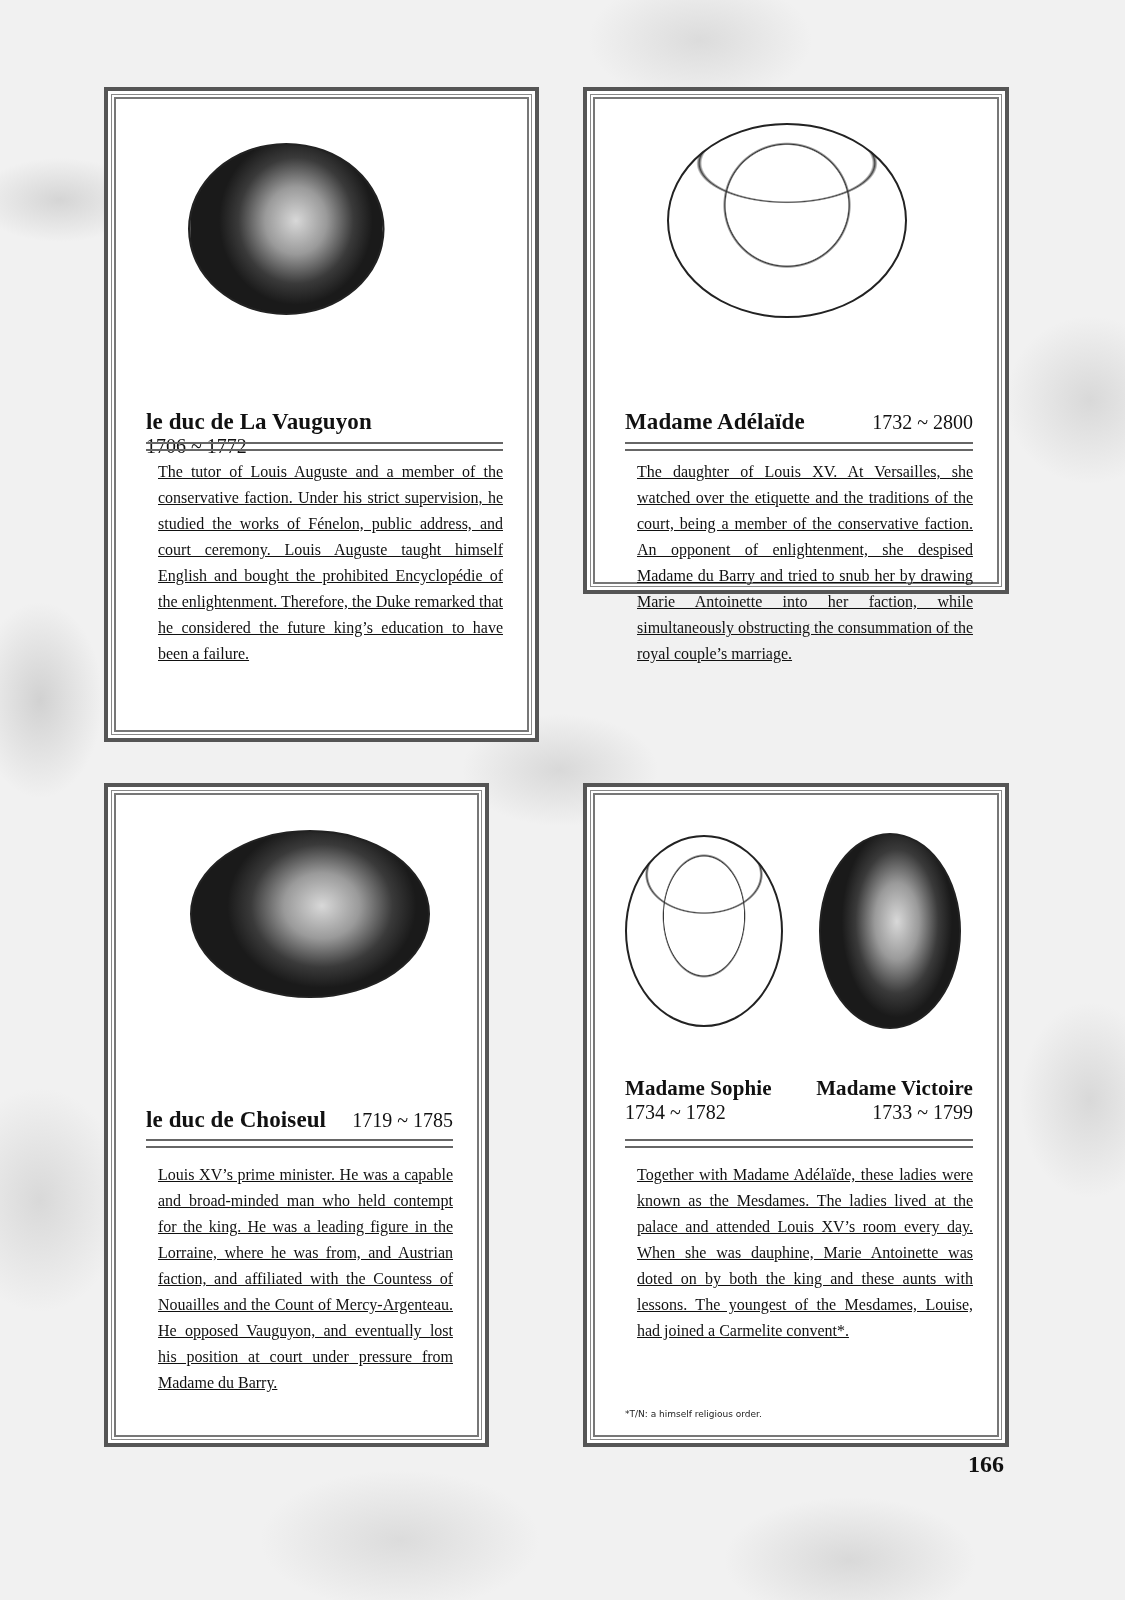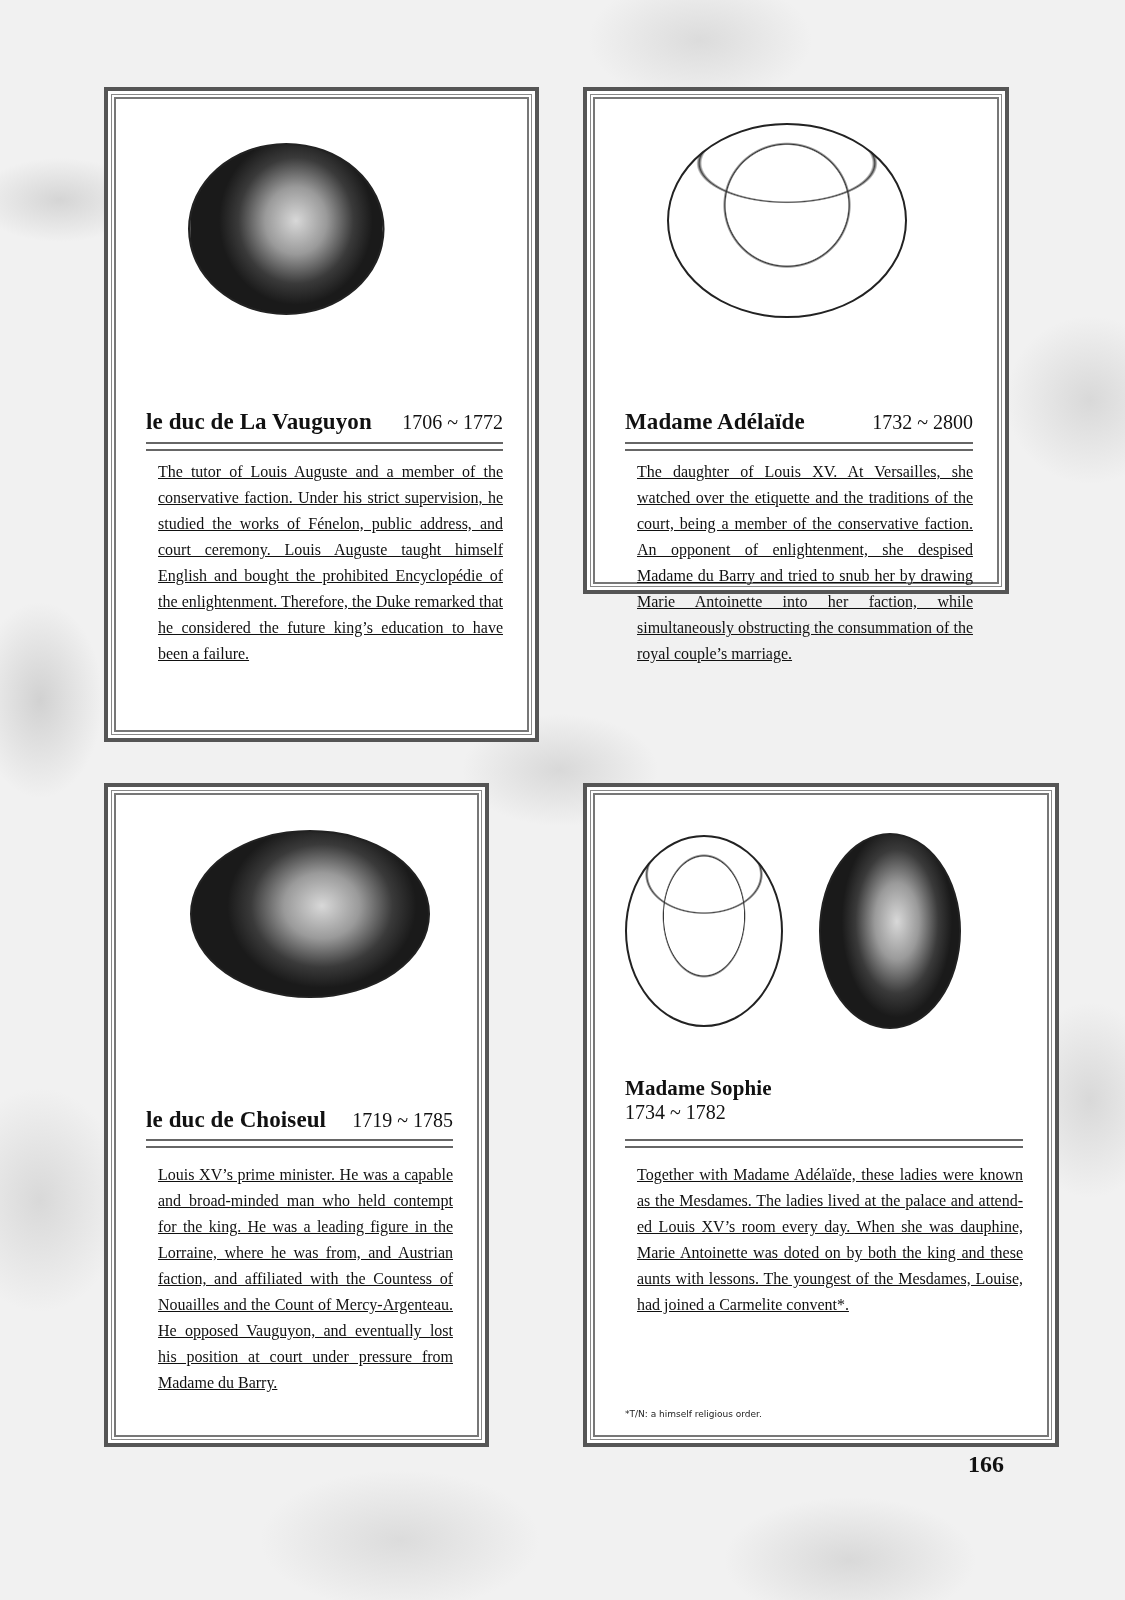--- a/index.html
+++ b/index.html
@@ -53,21 +53,21 @@
   .two-col { position: absolute; left: 0; right: 0; display: flex; justify-content: space-between; }
   .col { display: flex; flex-direction: column; }
   .col.right { align-items: flex-end; }
 </style>
 </head>
 <body>
 
 <div class="card" style="left:104px; top:87px; width:435px; height:655px;">
   <div class="portrait photo" style="left:80px; top:52px; width:168px; height:172px; transform:scaleX(1.17); transform-origin:left;"></div>
   <div class="card-inner">
-    <div class="name-row" style="top:318px;">
+    <div class="name-row" style="top:318px;flex-direction:column;">
       <span class="name">le duc de La Vauguyon</span>
       <span class="dates">1706 ~ 1772</span>
     </div>
     <div class="rule" style="top:351px;"></div>
     <div class="body-text" style="top:368px;">The tutor of Louis Auguste and a member of the conservative faction. Under his strict supervision, he studied the works of Fénelon, public address, and court ceremony. Louis Auguste taught himself English and bought the prohibited Encyclopédie of the enlight­enment. Therefore, the Duke remarked that he considered the future king’s edu­cation to have been a failure.</div>
   </div>
 </div>
 
 <div class="card" style="left:583px; top:87px; width:426px; height:507px;">
   <div class="portrait sketch" style="left:80px; top:32px; width:240px; height:195px;"></div>
@@ -86,28 +86,32 @@
   <div class="card-inner">
     <div class="name-row" style="top:320px;">
       <span class="name">le duc de Choiseul</span>
       <span class="dates">1719 ~ 1785</span>
     </div>
     <div class="rule" style="top:352px;"></div>
     <div class="body-text" style="top:375px;">Louis XV’s prime minister. He was a ca­pable and broad-minded man who held contempt for the king. He was a leading figure in the Lorraine, where he was from, and Austrian faction, and affiliat­ed with the Countess of Nouailles and the Count of Mercy-Argenteau. He op­posed Vauguyon, and eventually lost his position at court under pressure from Madame du Barry.</div>
   </div>
 </div>
 
-<div class="card" style="left:583px; top:783px; width:476px; height:664px;">
+<div class="card" style="left:583px; top:783px; width:426px; height:664px;">
   <div class="portrait sketch" style="left:38px; top:48px; width:158px; height:192px;"></div>
   <div class="portrait photo" style="left:232px; top:46px; width:142px; height:196px;"></div>
   <div class="card-inner">
     <div class="two-col" style="top:289px;">
       <div class="col">
         <span class="name" style="font-size:21px;">Madame Sophie</span>
         <span class="dates">1734 ~ 1782</span>
+      </div>
+      <div class="col right">
+        <span class="name" style="font-size:21px;">Madame Victoire</span>
+        <span class="dates">1733 ~ 1799</span>
       </div>
     </div>
     <div class="rule" style="top:352px;"></div>
     <div class="body-text" style="top:375px;">Together with Madame Adélaïde, these ladies were known as the Mesdames. The ladies lived at the palace and attend­ed Louis XV’s room every day. When she was dauphine, Marie Antoinette was doted on by both the king and these aunts with lessons. The youngest of the Mesdames, Louise, had joined a Carmel­ite convent*.</div>
     <div class="footnote" style="top:622px;">*T/N: a himself religious order.</div>
   </div>
 </div>
 
 <div class="page-number">166</div>
 

